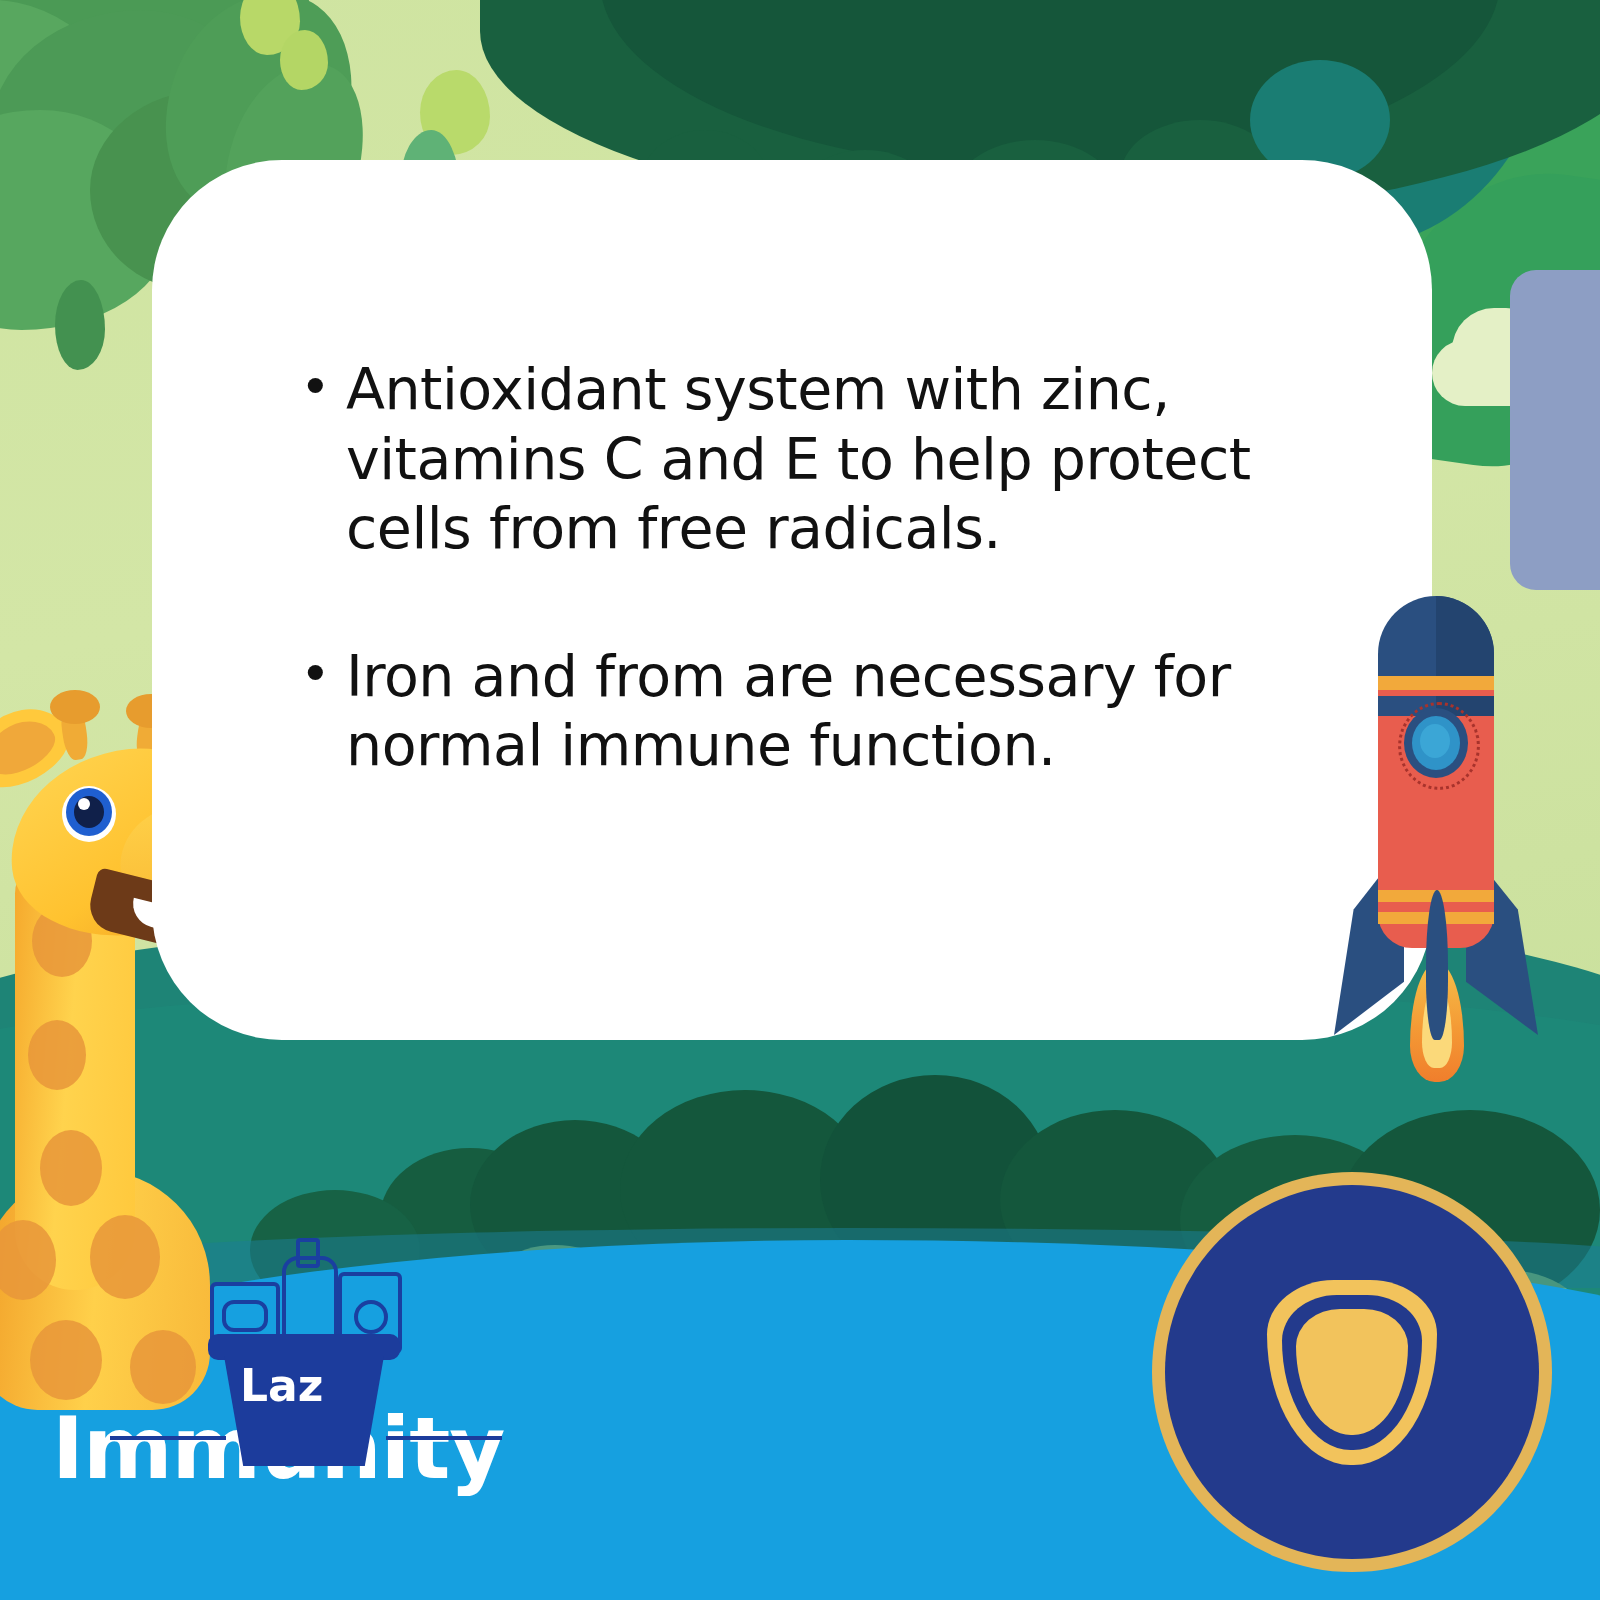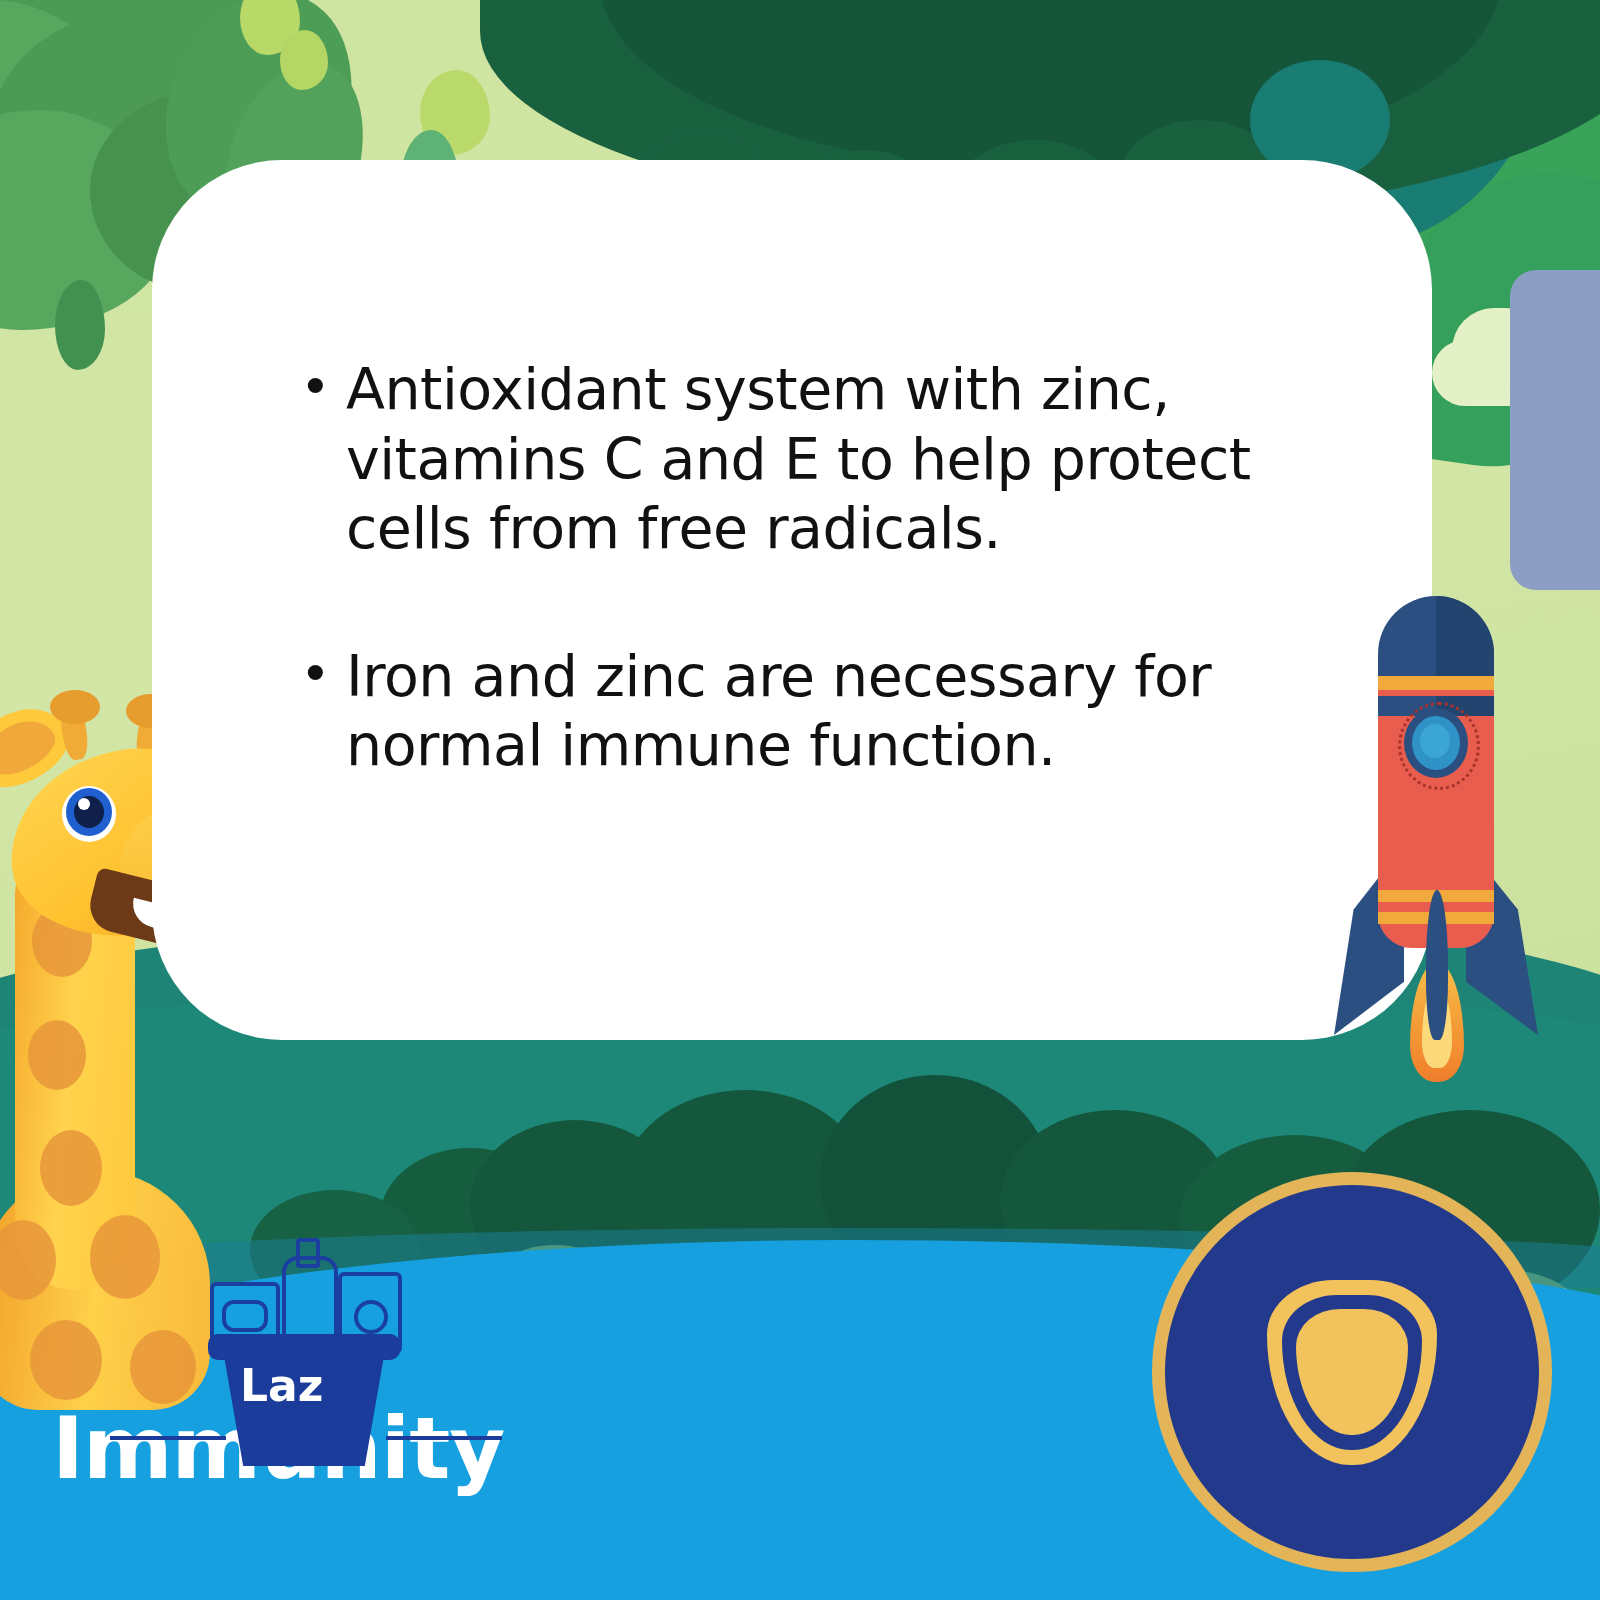--- a/index.html
+++ b/index.html
@@ -353,21 +353,21 @@
   <div class="card"></div>
 
   <div class="bullets">
     <div class="bullet">
       <span class="dot">•</span>
       <span class="txt">Antioxidant system with zinc, vitamins C and E to help protect cells from free radicals.</span>
     </div>
     <div class="gap"></div>
     <div class="bullet">
       <span class="dot">•</span>
-      <span class="txt">Iron and zinc are necessary for normal immune function.</span>
+      <span class="txt">Iron and from are necessary for normal immune function.</span>
     </div>
   </div>
 
   <div class="rocket">
     <div class="r-fin" style="left:4px;top:255px;width:70px;height:190px;clip-path:polygon(100% 0,100% 72%,0 100%,28% 34%);"></div>
     <div class="r-fin" style="left:136px;top:255px;width:72px;height:190px;clip-path:polygon(0 0,72% 34%,100% 100%,0 72%);"></div>
     <div class="r-body"></div>
     <div class="r-nose"></div>
     <div class="r-nose-sh"></div>
     <div class="r-stripe" style="top:86px;height:14px;"></div>

